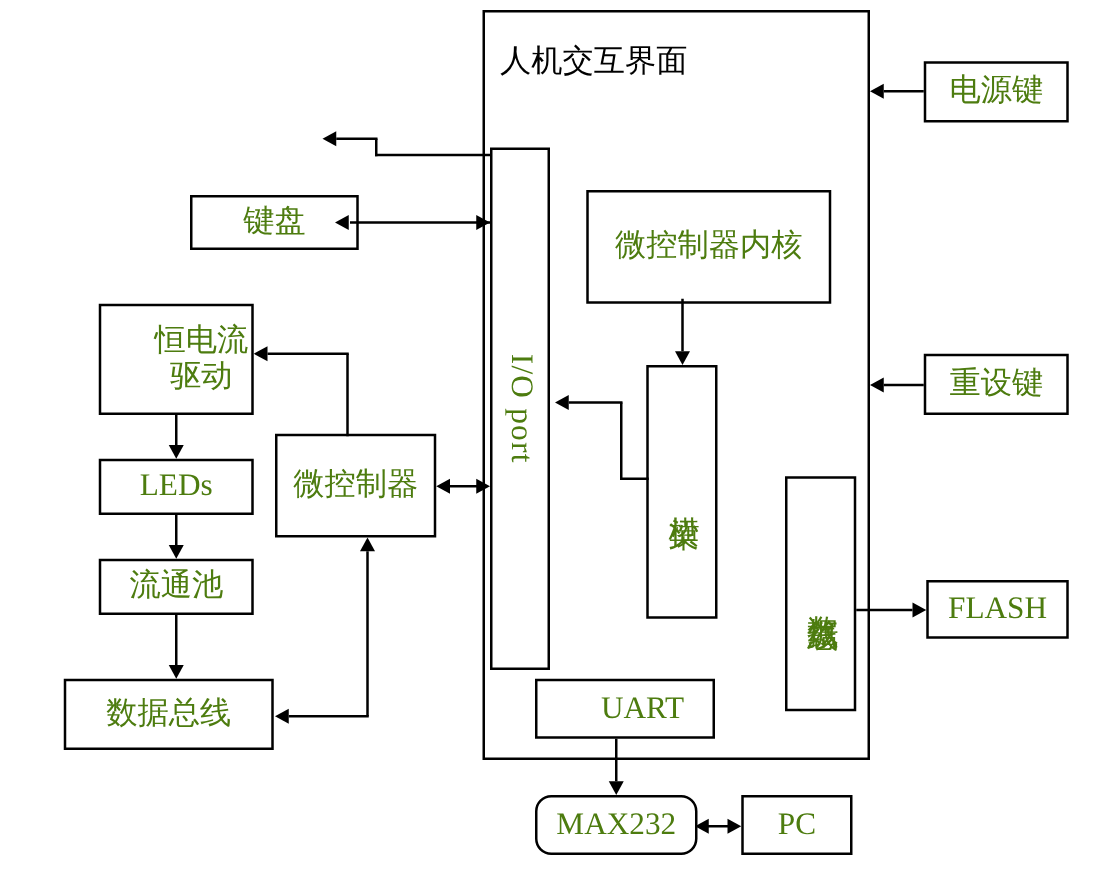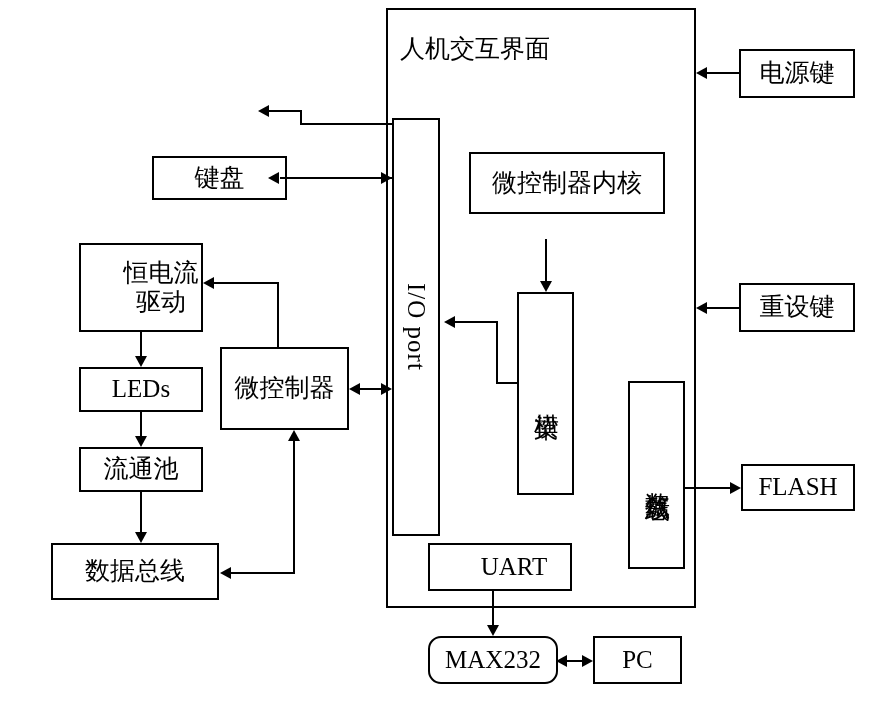--- a/index.html
+++ b/index.html
@@ -17,21 +17,21 @@
   }
   .box {
     position: absolute;
     border: 2px solid #000000;
     background: #ffffff;
     box-sizing: border-box;
     display: flex;
     align-items: center;
     justify-content: center;
     text-align: center;
-    color: #000000;
+    color: #4d7c0f;
     line-height: 1.15;
   }
   .label {
     display: block;
     white-space: pre-line;
   }
   
   .vert .label {
     writing-mode: vertical-rl;
     text-orientation: upright;
@@ -118,21 +118,21 @@
   </div>
 
   <div class="box" style="left:220px; top:347px; width:129px; height:83px; font-size:25px;">
     <span class="label">微控制器</span>
   </div>
 
   <div class="box vert-lat" style="left:392px; top:118px; width:48px; height:418px; font-size:25px;">
     <span class="label">I/O port</span>
   </div>
 
-  <div class="box" style="left:469px; top:152px; width:196px; height:62px; font-size:25px;">
+  <div class="box" style="left:469px; top:152px; width:196px; height:91px; font-size:25px;">
     <span class="label">微控制器内核</span>
   </div>
 
   <div class="box vert" style="left:517px; top:292px; width:57px; height:203px; font-size:25px;">
     <span class="label">横梁</span>
   </div>
 
   <div class="box vert" style="left:628px; top:381px; width:57px; height:188px; font-size:25px;">
     <span class="label">数据总线</span>
   </div>

